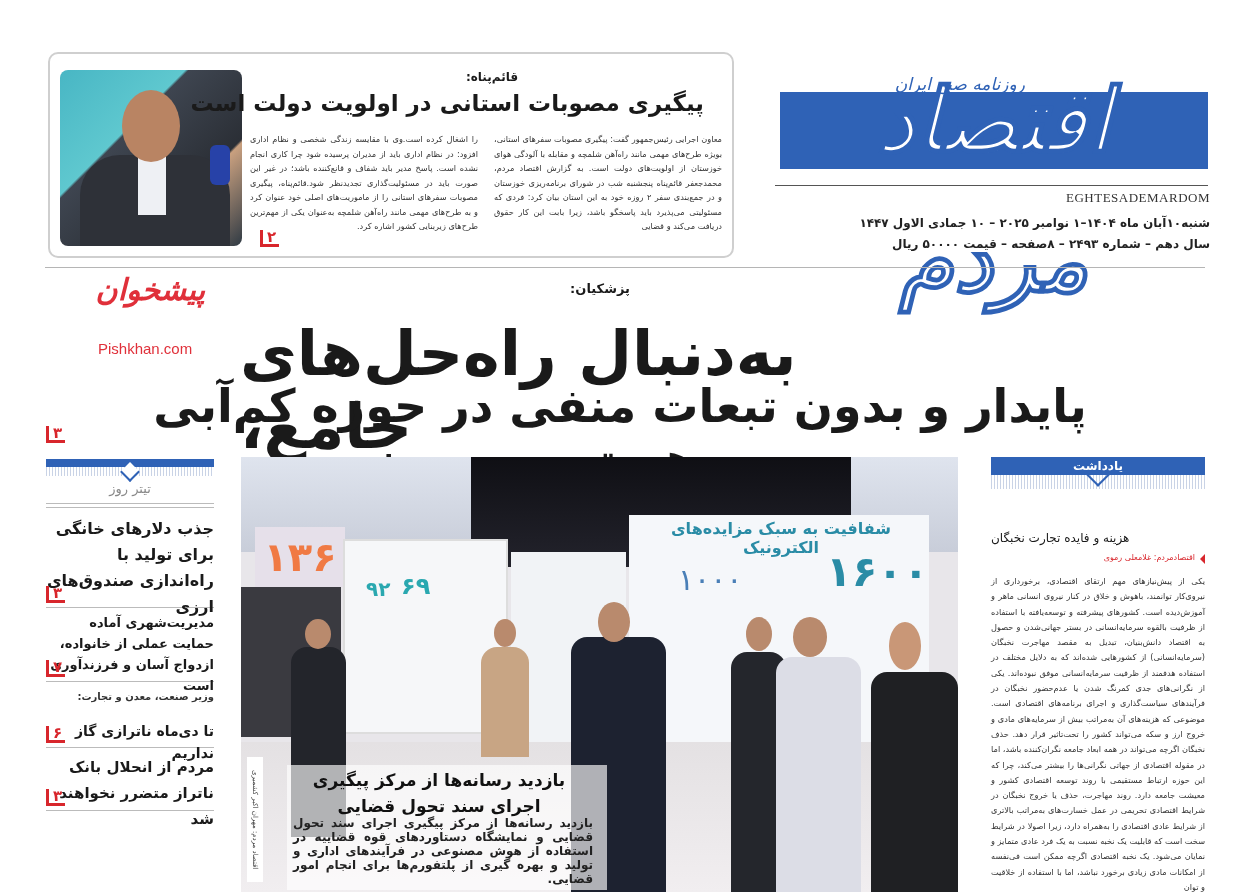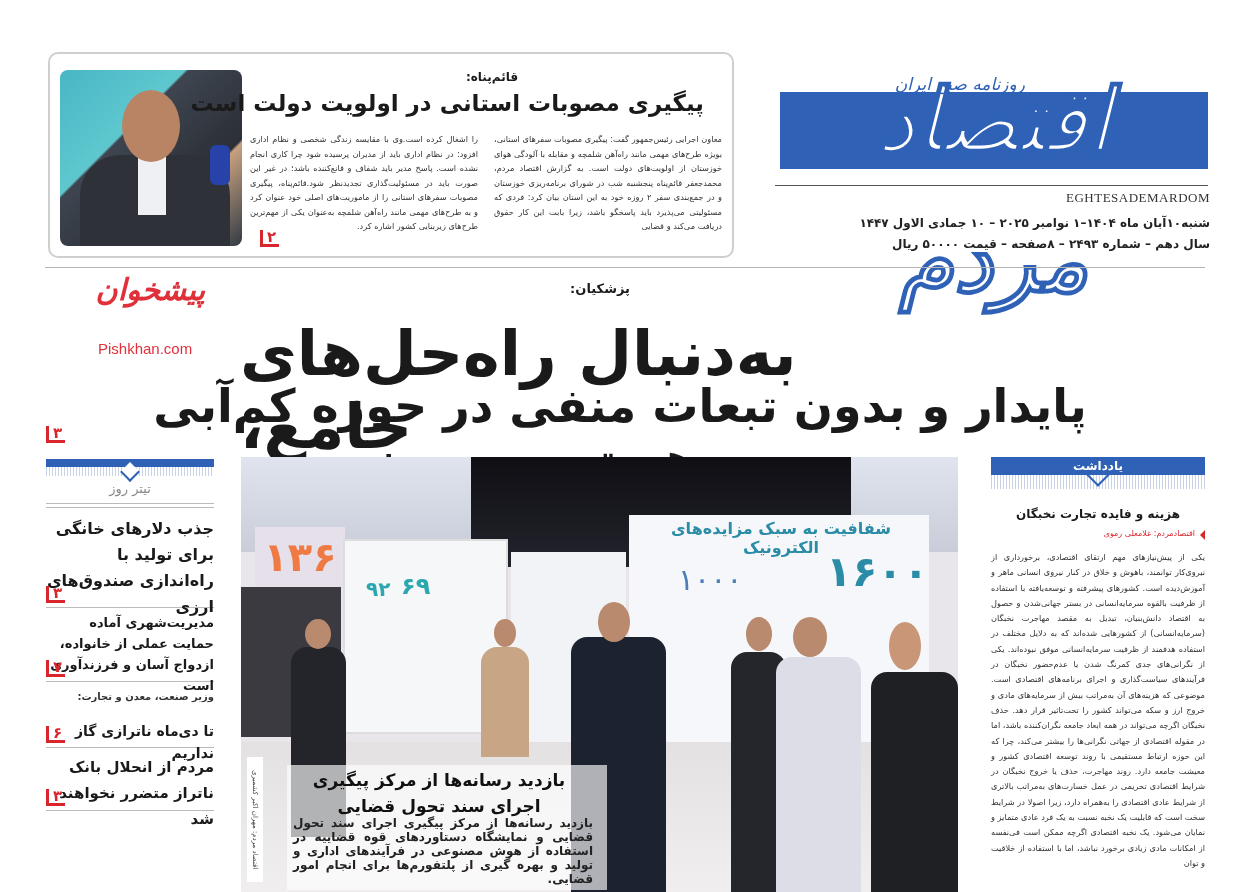--- a/index.html
+++ b/index.html
@@ -71,21 +71,21 @@
   #ph-caption{left:46px;top:308px;width:320px;height:125px;background:rgba(255,255,255,0.65)}
   #ph-cap-title{left:48px;top:310px;width:300px;text-align:center;font-size:17px;font-weight:bold;line-height:26px;color:#111}
   #ph-cap-body{left:52px;top:359px;width:300px;font-size:12px;font-weight:bold;line-height:14px;color:#222;text-align:justify}
   #ph-credit{left:6px;top:300px;width:16px;height:125px;background:#fff;font-size:7px;color:#444;writing-mode:vertical-rl;text-align:center;line-height:16px}
   
   #right-col{left:991px;top:455px;width:214px;height:437px}
   #note-head{position:relative;height:36px}
   #note-head .bar{position:absolute;left:0;right:0;top:2px;height:18px;background:#2f62b6;color:#fff;font-size:12px;font-weight:bold;text-align:center;line-height:18px}
   #note-head .dots{position:absolute;left:0;right:0;top:20px;height:14px;background:repeating-linear-gradient(90deg,#c9d3e6 0 1px,#fff 1px 3px)}
   #note-head .chev{position:absolute;left:50%;top:10px;width:18px;height:18px;margin-left:-9px;border-right:2px solid #2f62b6;border-bottom:2px solid #2f62b6;transform:rotate(45deg)}
-  #note-title{text-align:center;font-size:12px;font-weight:bold;margin-top:16px}
+  #note-title{text-align:left;font-size:12px;font-weight:normal;margin-top:40px}
   #note-byline{font-size:8px;color:#d8262c;margin-top:8px;padding-right:10px;position:relative}
   #note-byline::before{content:"";position:absolute;right:0;top:1px;width:0;height:0;border-top:5px solid transparent;border-bottom:5px solid transparent;border-right:5px solid #d8262c}
   #note-body{font-size:8.2px;line-height:15.3px;color:#333;text-align:justify;margin-top:12px}
 </style>
 </head>
 <body>
 
 <div id="masthead" class="abs">
   <div id="logo-bar"></div>
   <div id="logo-script">اقتصاد مردم</div>

